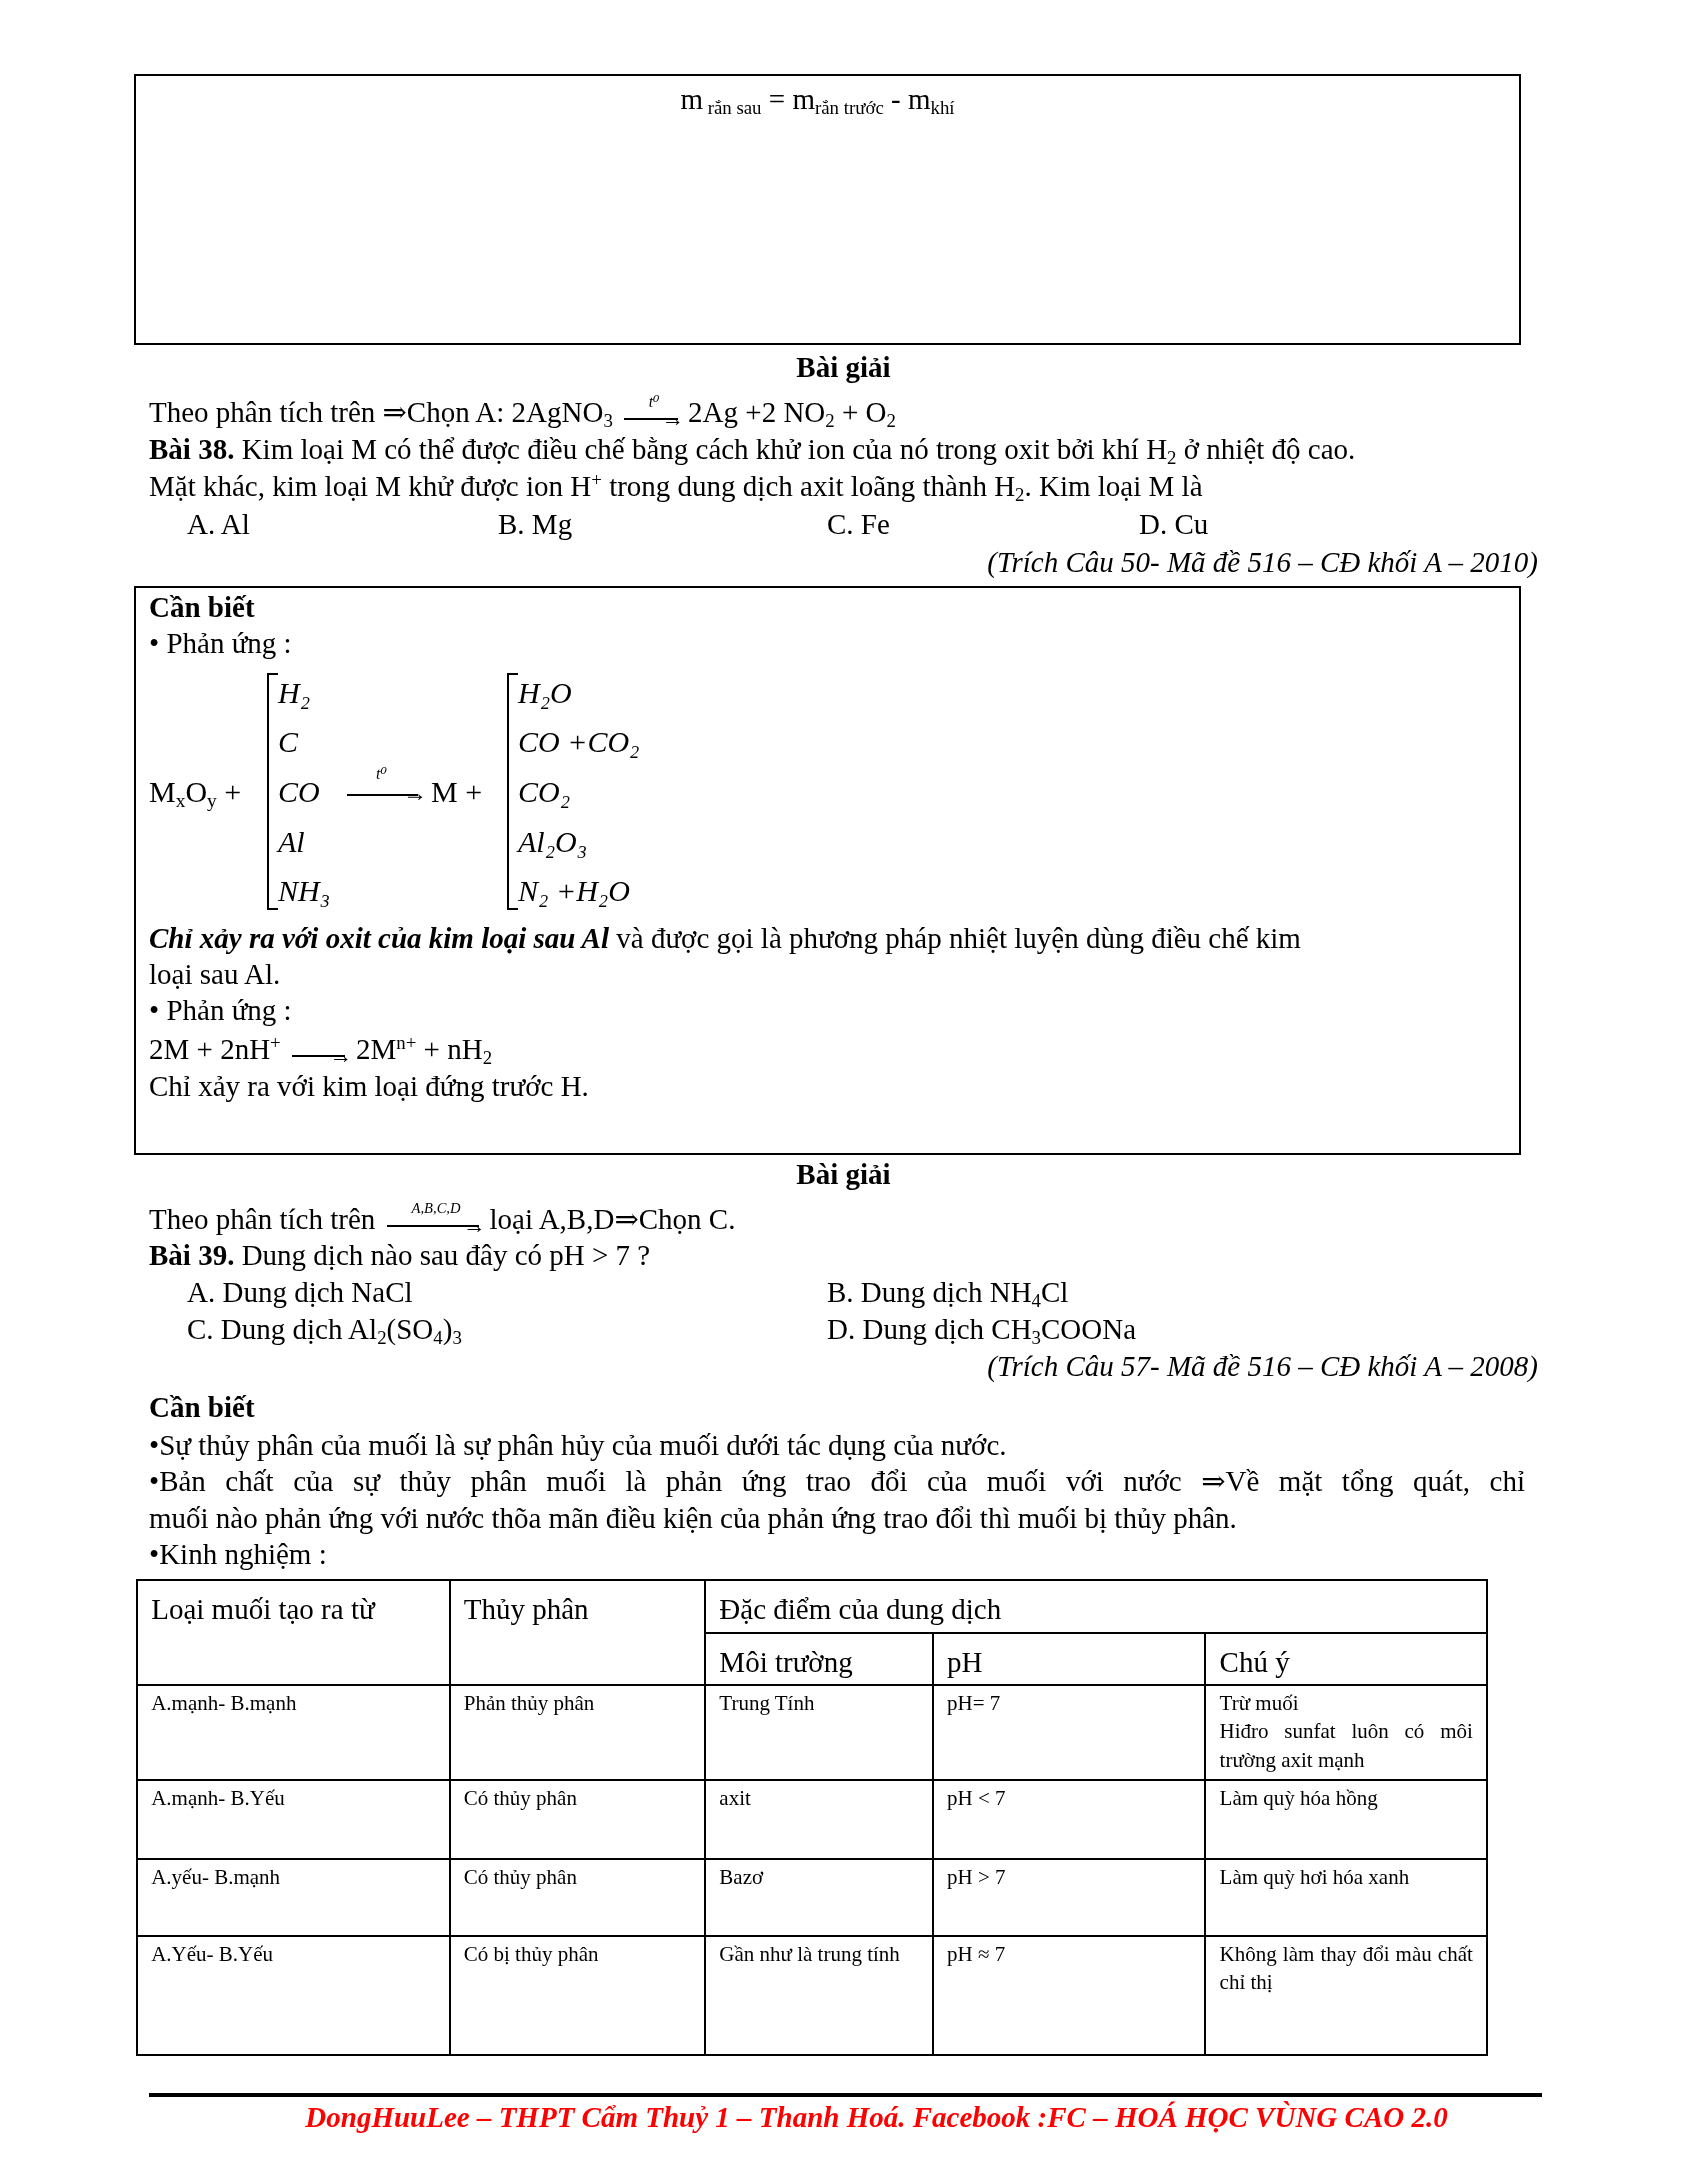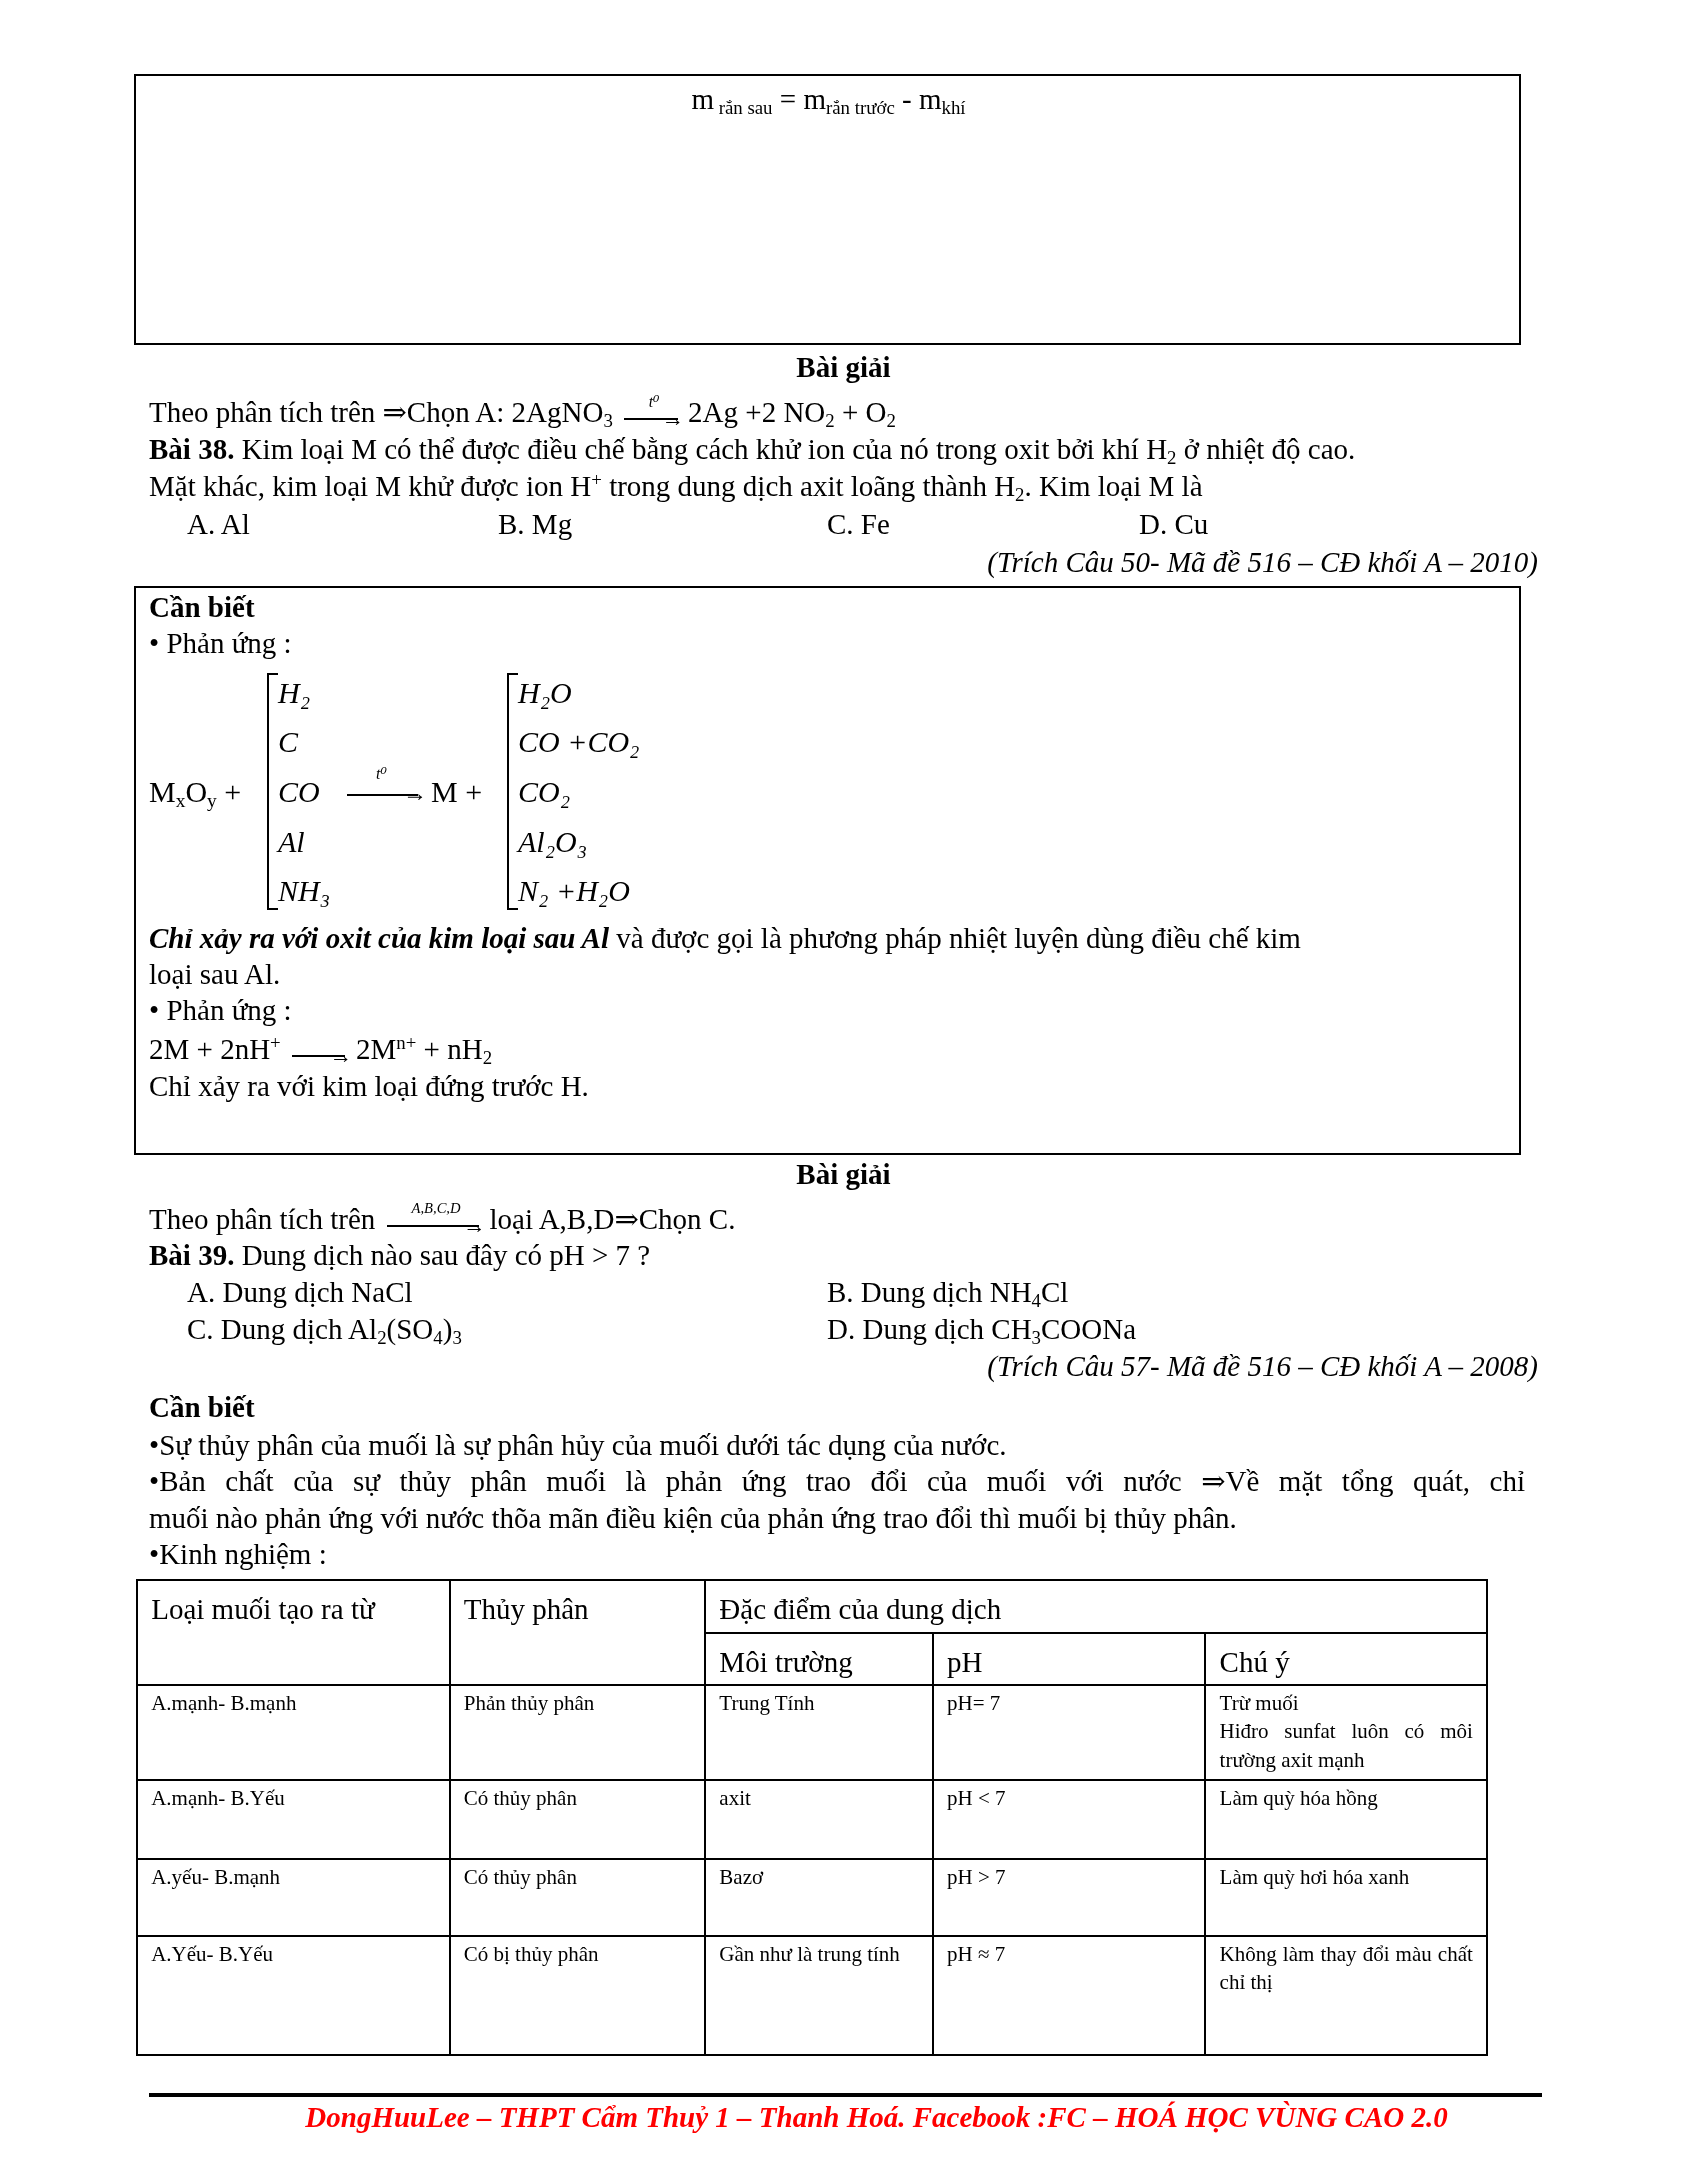--- a/index.html
+++ b/index.html
@@ -27,21 +27,21 @@
     table.kn td { border: 2px solid #000; vertical-align: top; padding: 2.6px 13.2px; font-size: 21px; line-height: 1.35; }
     table.kn tr.hdr td { font-size: 29px; padding-top: 9px; }
     .footer-rule { position: absolute; left: 149px; top: 2093px; width: 1393px; border-top: 4px solid #000; }
     .footer { position: absolute; left: 0; width: 1687px; top: 2099px; text-align: center; color: #ff0000; font-style: italic; font-weight: bold; font-size: 29px; }
     .justify { text-align: justify; text-align-last: justify; }
   </style>
 </head>
 <body>
 
 <div class="box" style="left:134px; top:74px; width:1387px; height:271px;"></div>
-<div class="abs center" style="left:135px; top:81px; width:1387px; font-size:29px;">
+<div class="abs center" style="left:124px; top:81px; width:1387px; font-size:29px;">
   <span>m</span><sub> rắn sau</sub><span> = m</span><sub>rắn trước</sub><span> - m</span><sub>khí</sub>
 </div>
 
 <div class="abs center b" style="left:0; width:1687px; top:349px;">Bài giải</div>
 <div class="line" style="top:394px;">
   <span>Theo phân tích trên </span><span>⇒</span><span>Chọn A: 2AgNO</span><sub>3</sub>
   <span class="arrow"><span class="lbl">t⁰</span><span class="shaft"></span><span class="head">→</span></span><span>2Ag +2 NO</span><sub>2</sub><span> + O</span><sub>2</sub>
 </div>
 
 <div class="line" style="top:431px;">

